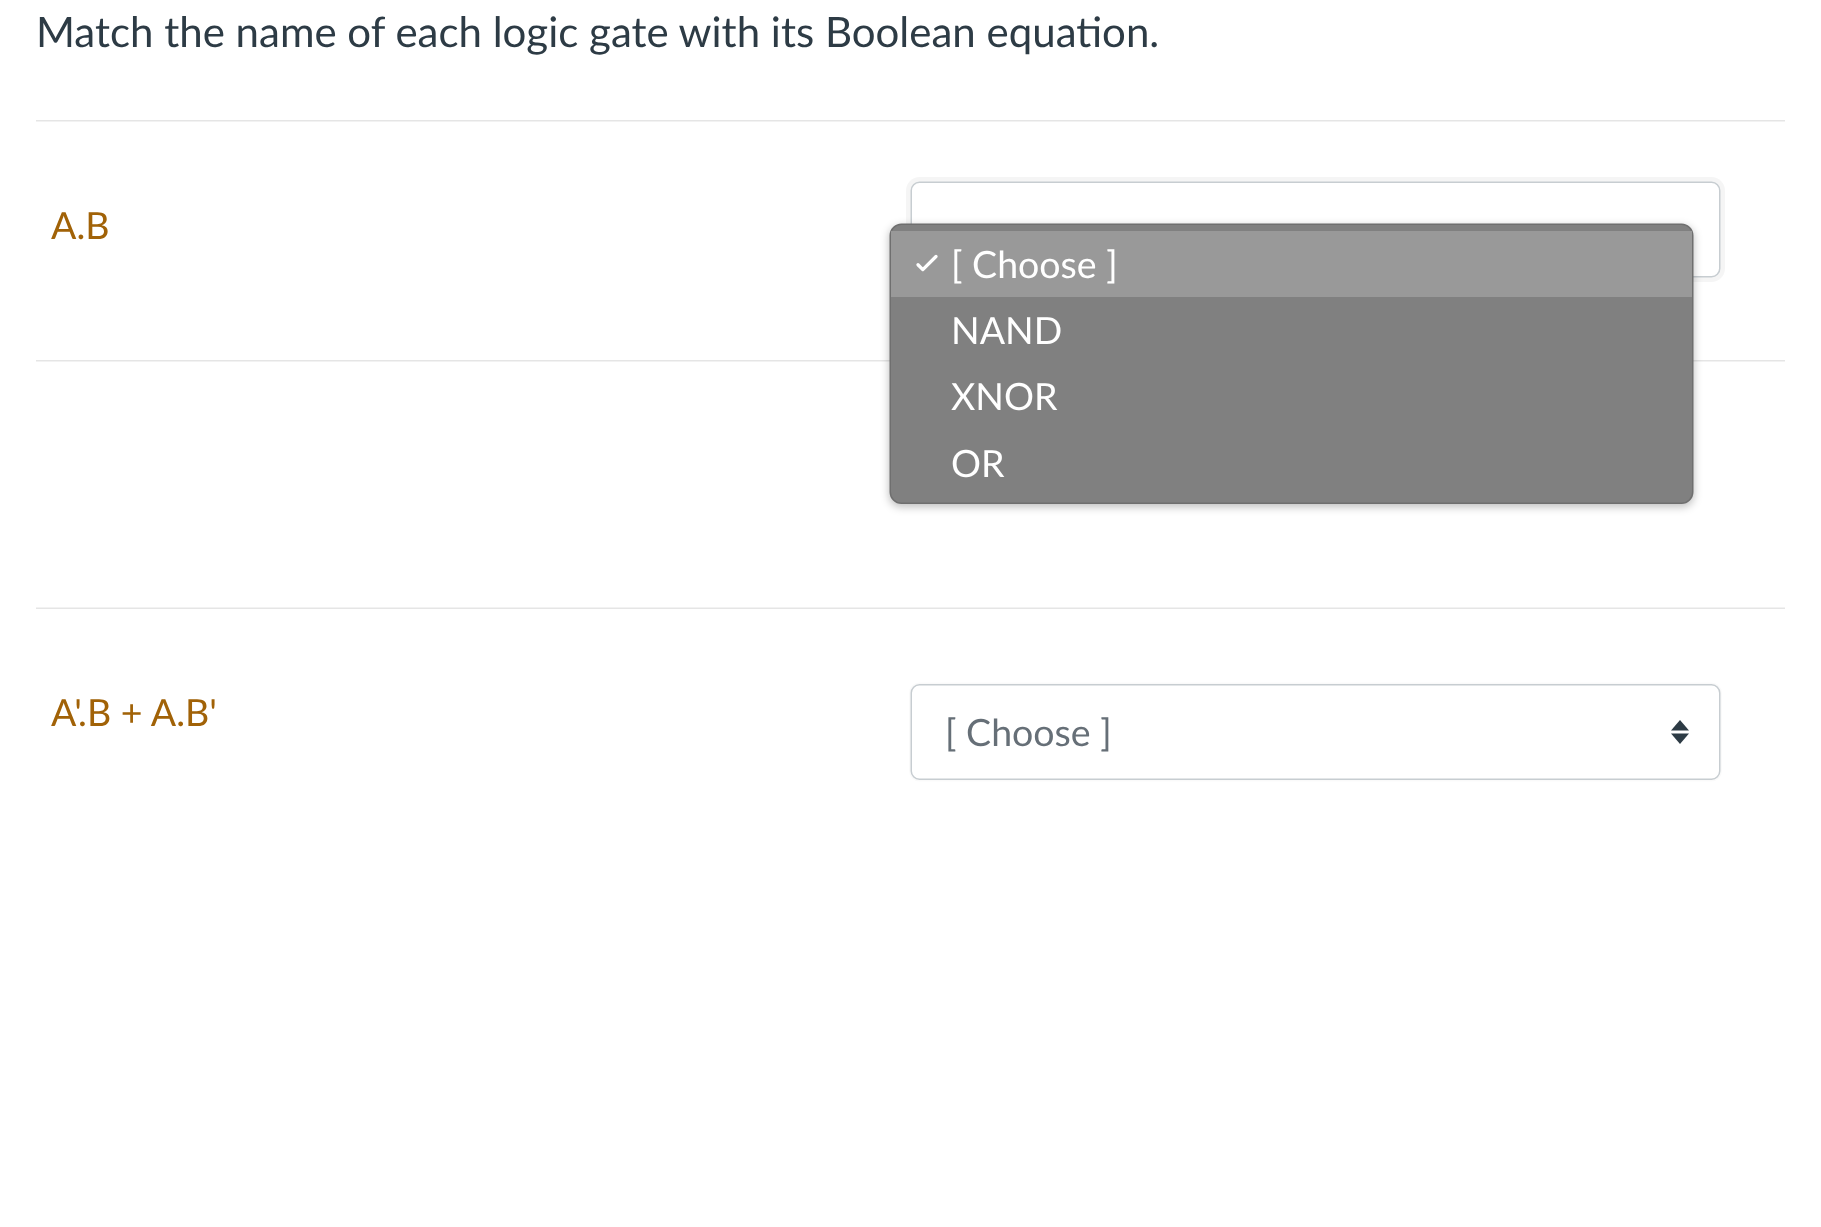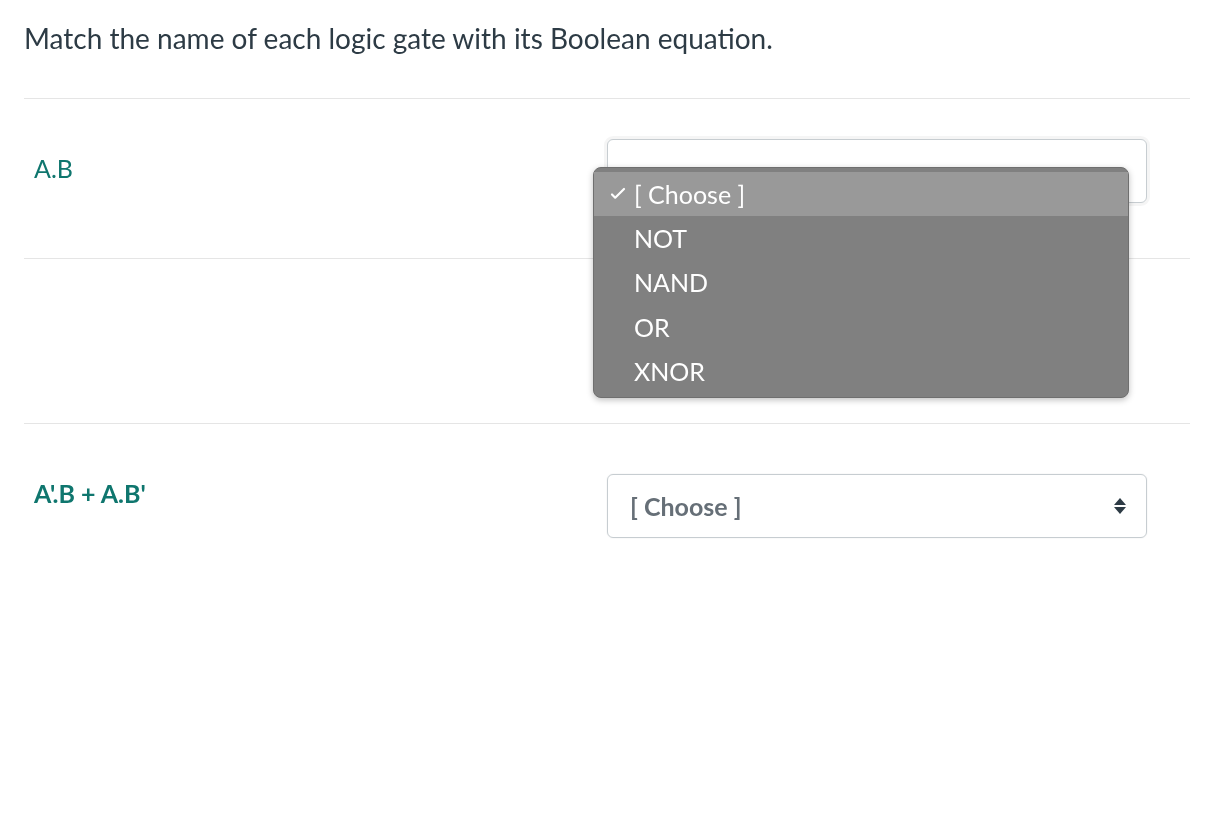--- a/index.html
+++ b/index.html
@@ -5,47 +5,46 @@
   * { box-sizing: border-box; }
   html, body {
     margin: 0;
     padding: 0;
     font-family: "Lato", "Helvetica Neue", Helvetica, Arial, sans-serif;
     background: #fff;
     color: #2d3b45;
   }
   .page {
     width: 1214px;
-    padding: 20px 24px 40px 24px;
+    padding: 2px 24px 40px 24px;
   }
   .question-text {
     font-size: 28px;
     font-weight: 400;
     color: #2d3b45;
     margin: 0 0 40px 0;
     line-height: 1.35;
   }
   .rows {
     border-top: 1px solid #e5e5e5;
   }
   .match-row {
     display: flex;
     align-items: flex-start;
     border-bottom: 1px solid #e5e5e5;
     padding: 50px 0 50px 0;
     min-height: 160px;
   }
   .match-row:last-child {
     border-bottom: none;
-    font-weight: bold;
   }
   .left-col {
     width: 50%;
     font-size: 25px;
-    color: #0f766e;
+    color: #a16207;
     padding-top: 4px;
     padding-left: 10px;
   }
   .right-col {
     width: 50%;
     position: relative;
   }
   .select-box {
     width: 100%;
     max-width: 540px;
@@ -146,33 +145,29 @@
             <div class="dropdown-item highlight">
               <span class="check-slot">
                 <svg viewBox="0 0 16 16">
                     <path d="M2 8.5l3.2 3.2L14 3" fill="none" stroke="#fff" stroke-width="2.2" stroke-linecap="round" stroke-linejoin="round"></path>
                   </svg>
               </span>
               <span class="opt-label">[ Choose ]</span>
             </div>
             <div class="dropdown-item">
               <span class="check-slot"></span>
-              <span class="opt-label">NOT</span>
-            </div>
-            <div class="dropdown-item">
-              <span class="check-slot"></span>
               <span class="opt-label">NAND</span>
             </div>
             <div class="dropdown-item">
               <span class="check-slot"></span>
-              <span class="opt-label">OR</span>
+              <span class="opt-label">XNOR</span>
             </div>
             <div class="dropdown-item">
               <span class="check-slot"></span>
-              <span class="opt-label">XNOR</span>
+              <span class="opt-label">OR</span>
             </div>
           </div>
         </div>
       </div>
     </div>
 
     <div class="match-row">
       <div class="right-col" style="position:relative;">
         <div class="select-box" style="visibility:hidden;">
           <span>[ Choose ]</span>

